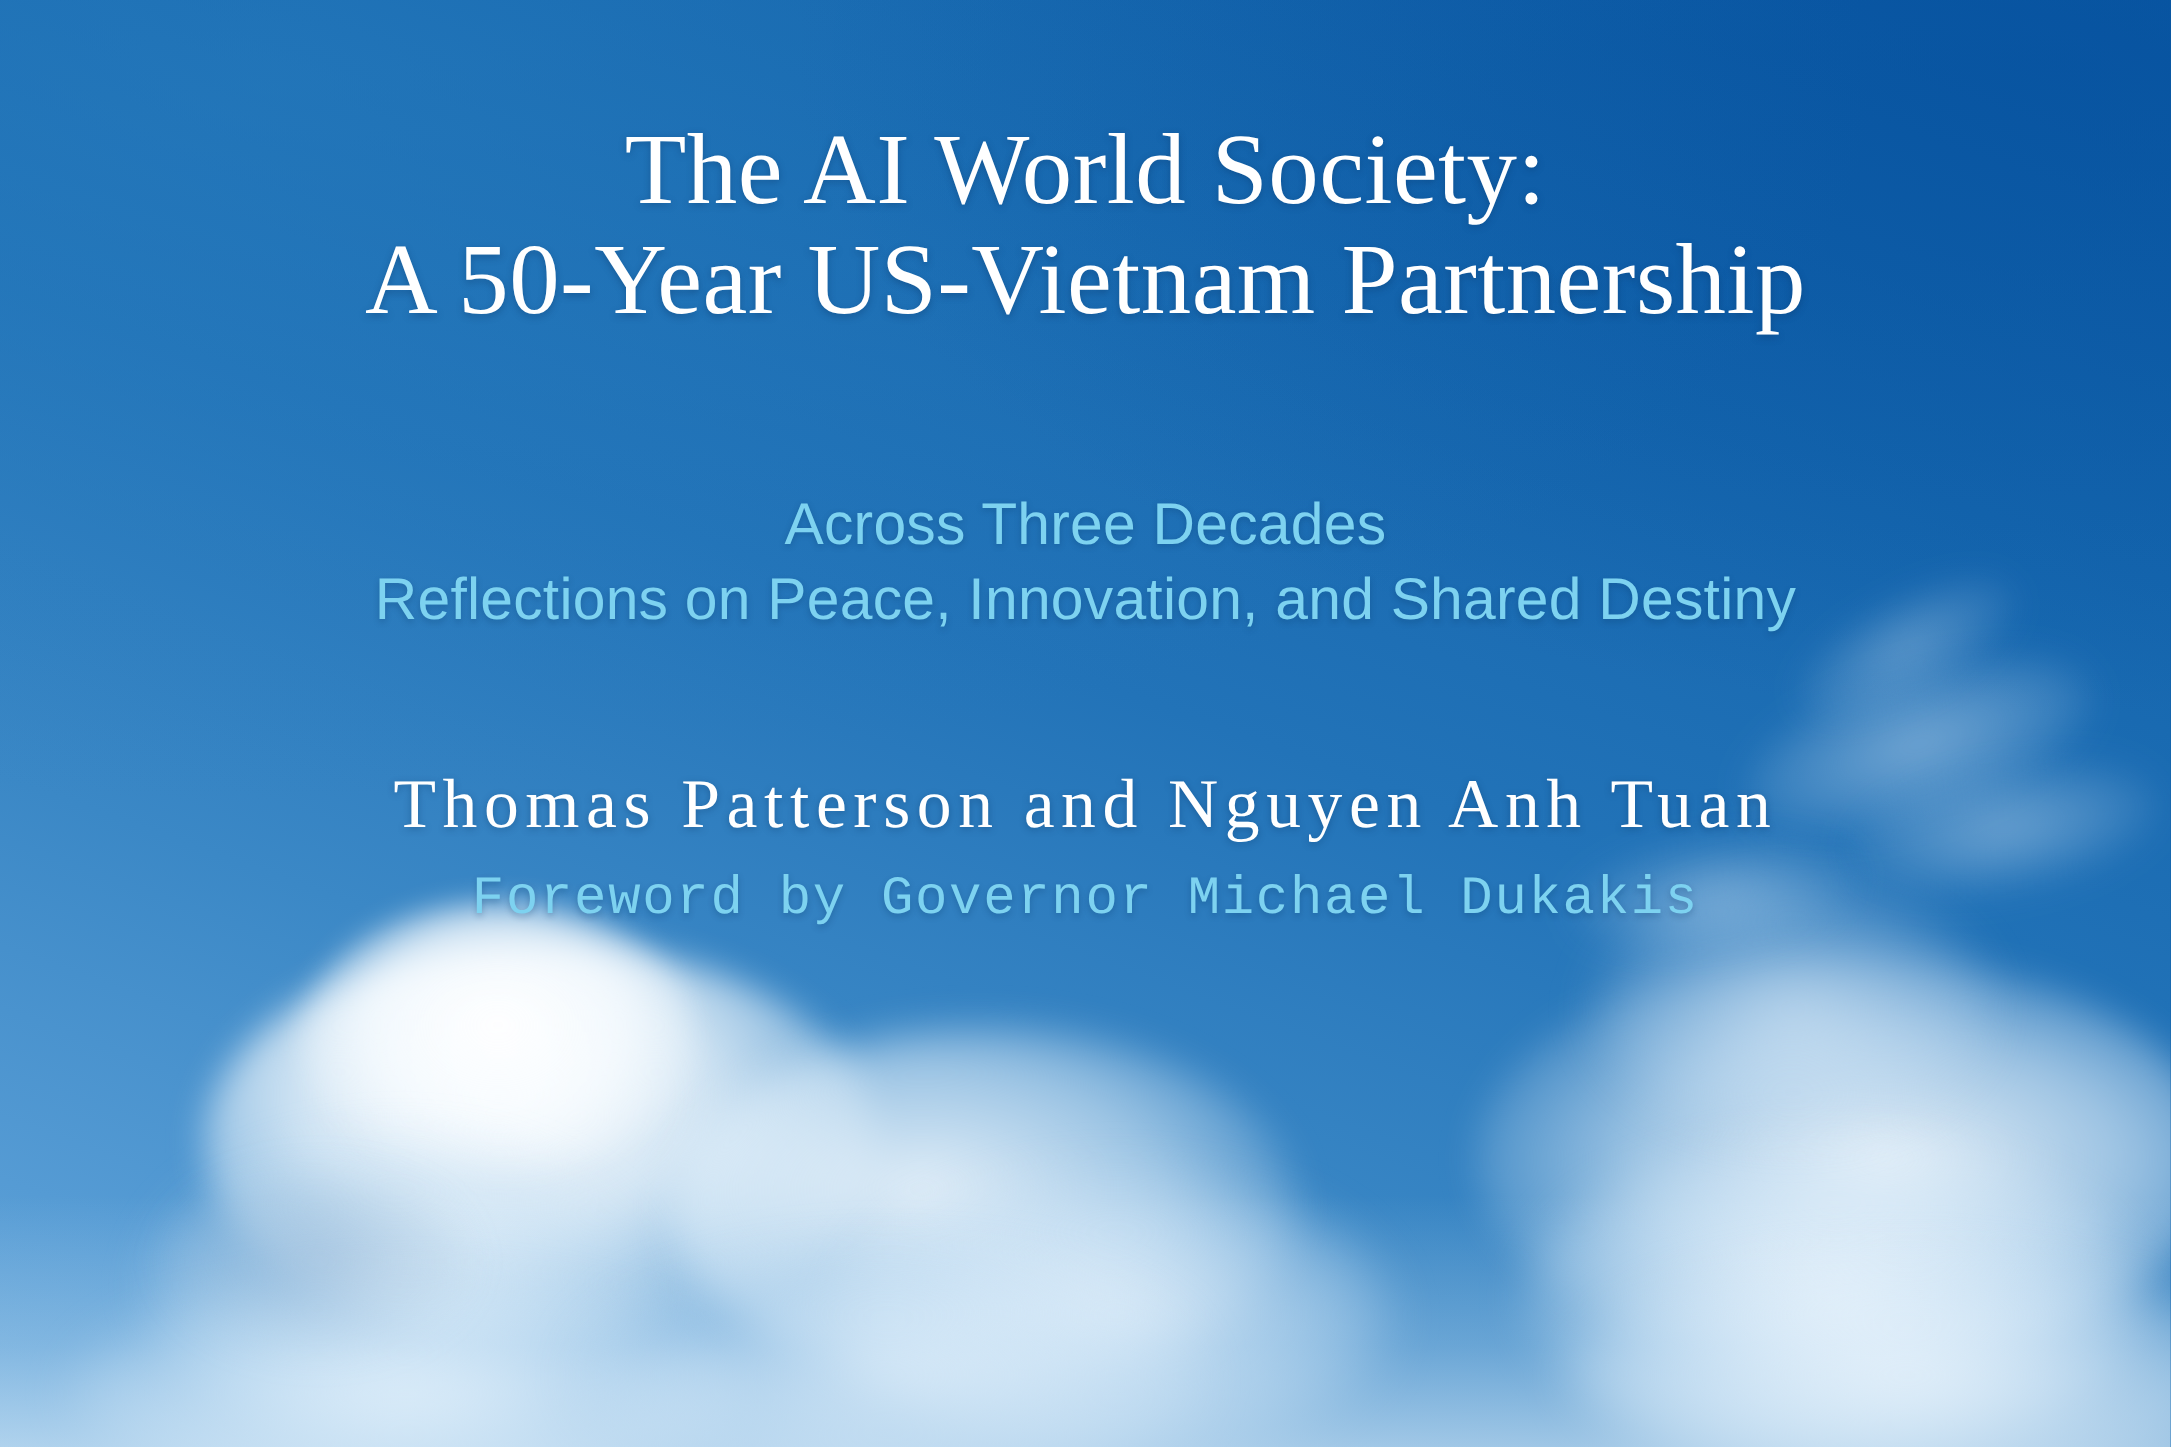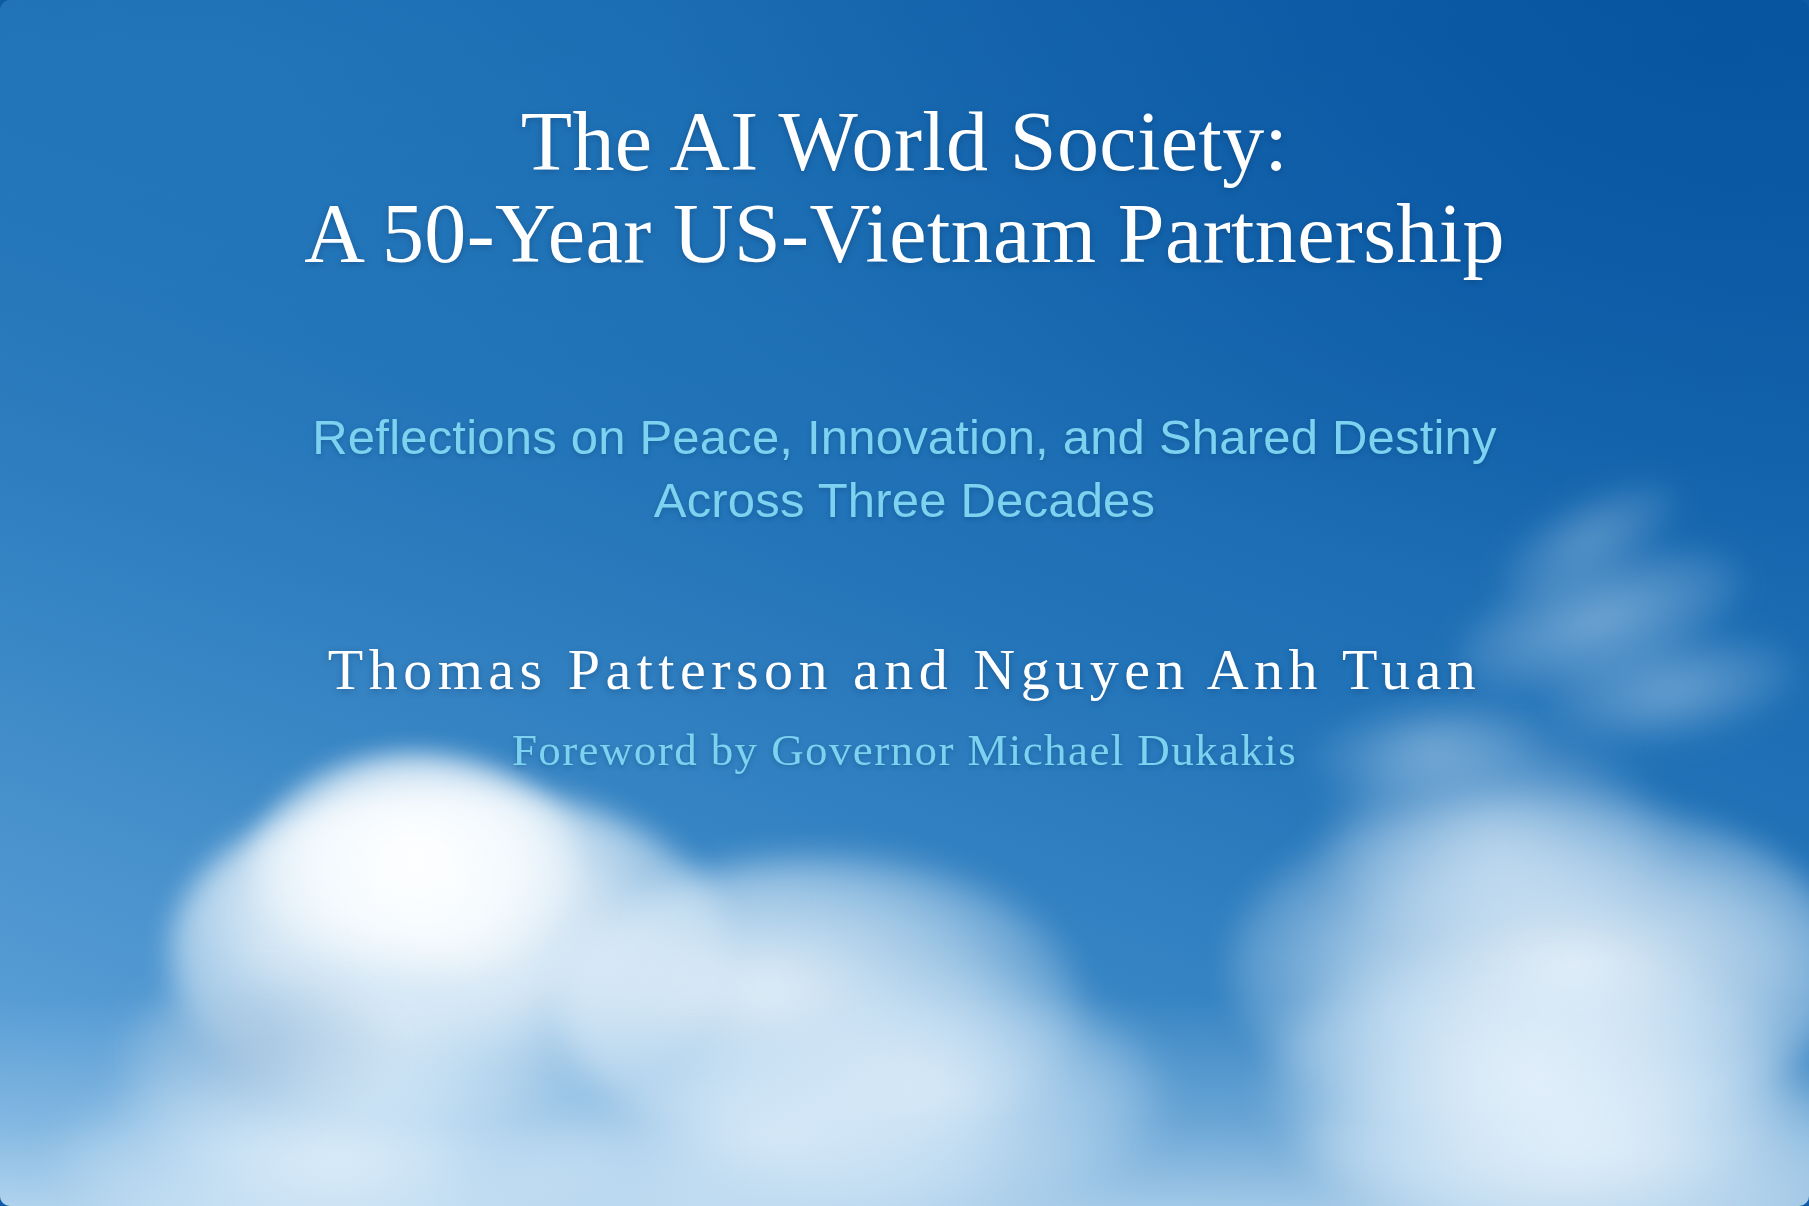--- a/index.html
+++ b/index.html
@@ -16,21 +16,20 @@
     font-family: "Liberation Serif", serif;
     
     background:
       linear-gradient(200deg,
         #0b59a4 0%,
         #1566ae 26%,
         #2273b8 48%,
         #3b88c6 70%,
         #559bd4 88%,
         #66a7da 100%);
-    border-radius: 10px;
   }
 
   
   .sky-tint-a {
     position: absolute;
     inset: 0;
     background: radial-gradient(ellipse 120% 80% at 12% 6%, rgba(40,125,190,0.55) 0%, rgba(40,125,190,0) 62%);
     pointer-events: none;
   }
   .sky-tint-b {
@@ -181,21 +180,21 @@
     font-size: 58px;
     letter-spacing: 5.5px;
     line-height: 1.2;
     text-shadow: 0 2px 6px rgba(8,50,95,0.35);
     white-space: nowrap;
     margin-top: 23px;
   }
   .foreword-line {
     margin-top: 18px;
     color: #7dd2f0;
-    font-family: Liberation Serif, serif;
+    font-family: Liberation Mono, monospace;
     font-weight: 400;
     font-size: 45px;
     letter-spacing: 1.4px;
     line-height: 1.2;
     text-shadow: 0 2px 5px rgba(8,50,95,0.28);
     white-space: nowrap;
   }
 </style>
 </head>
 <body>
@@ -230,22 +229,22 @@
   <div class="bottom-haze"></div>
 
   <div class="text-layer">
 
     <div class="title-block">
       <div class="title-line">The AI World Society:</div>
       <div class="title-line">A 50-Year US-Vietnam Partnership</div>
     </div>
 
     <div class="subtitle-block">
+      <div class="subtitle-line">Across Three Decades</div>
       <div class="subtitle-line">Reflections on Peace, Innovation, and Shared Destiny</div>
-      <div class="subtitle-line">Across Three Decades</div>
     </div>
 
     <div class="authors-block">
       <div class="authors-line">Thomas Patterson  and  Nguyen Anh Tuan</div>
       <div class="foreword-line">Foreword by Governor Michael Dukakis</div>
     </div>
 
   </div>
 </div>
 

